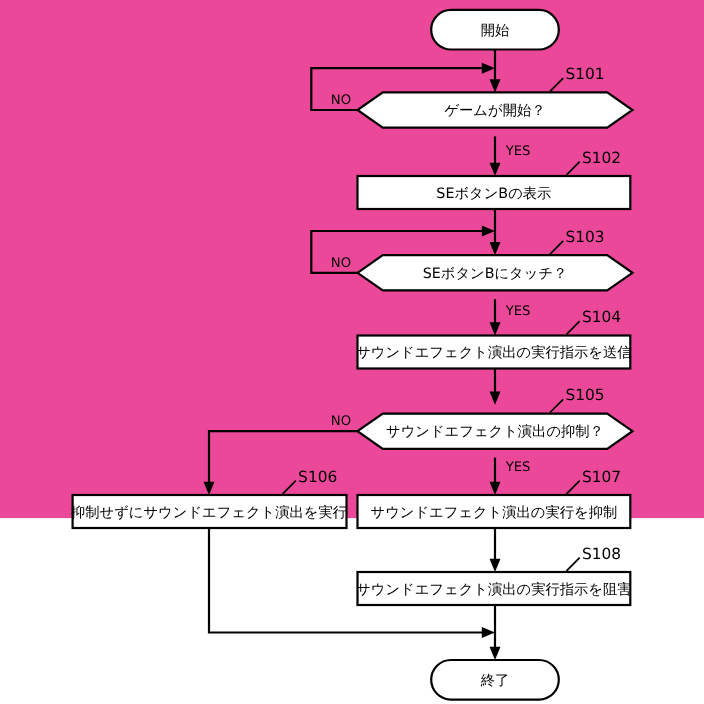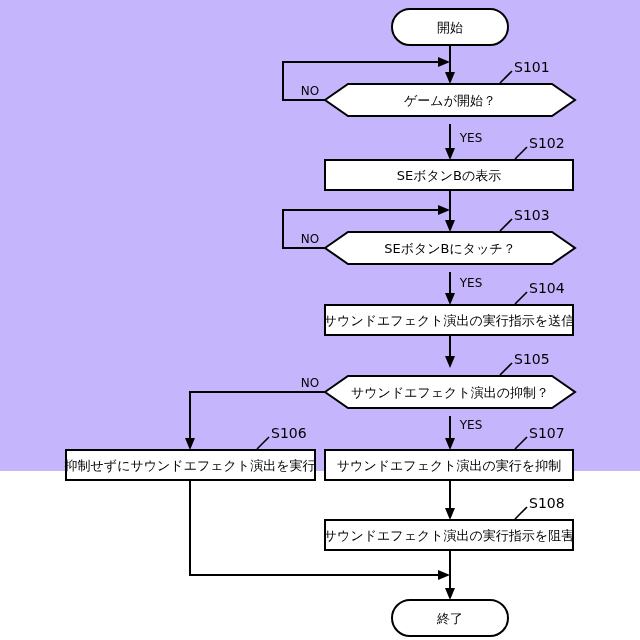--- a/index.html
+++ b/index.html
@@ -10,21 +10,21 @@
   body {
     width: 640px;
     height: 640px;
     font-family: "DejaVu Sans", "Liberation Sans", sans-serif;
     overflow: hidden;
   }
   #flowchart-root {
     position: relative;
     width: 640px;
     height: 471px;
-    background: #c4b5fd;
+    background: #ec4899;
   }
   svg#flow-svg {
     display: block;
     width: 640px;
     height: 640px;
   }
   .shape-outline {
     fill: #ffffff;
     stroke: #000000;
     stroke-width: 2;

